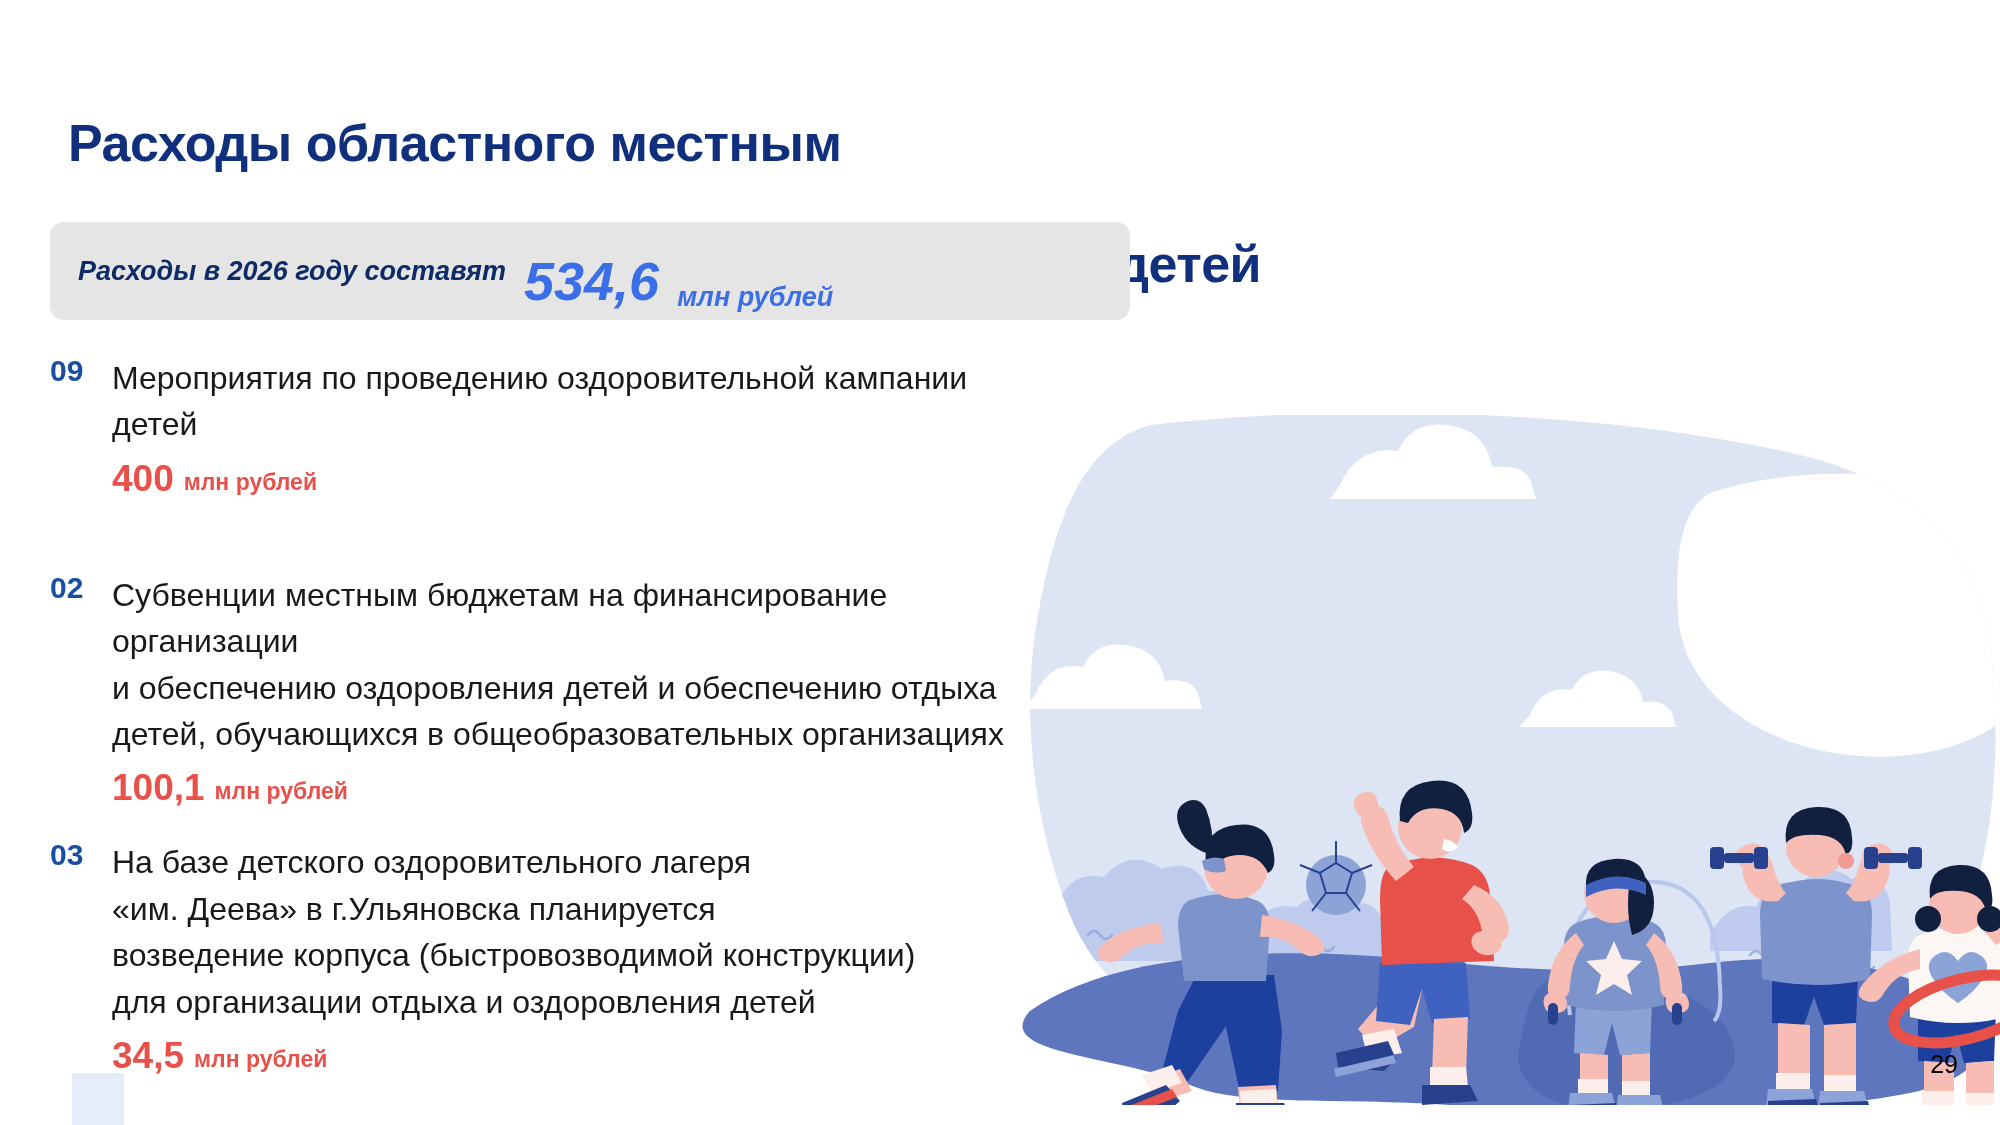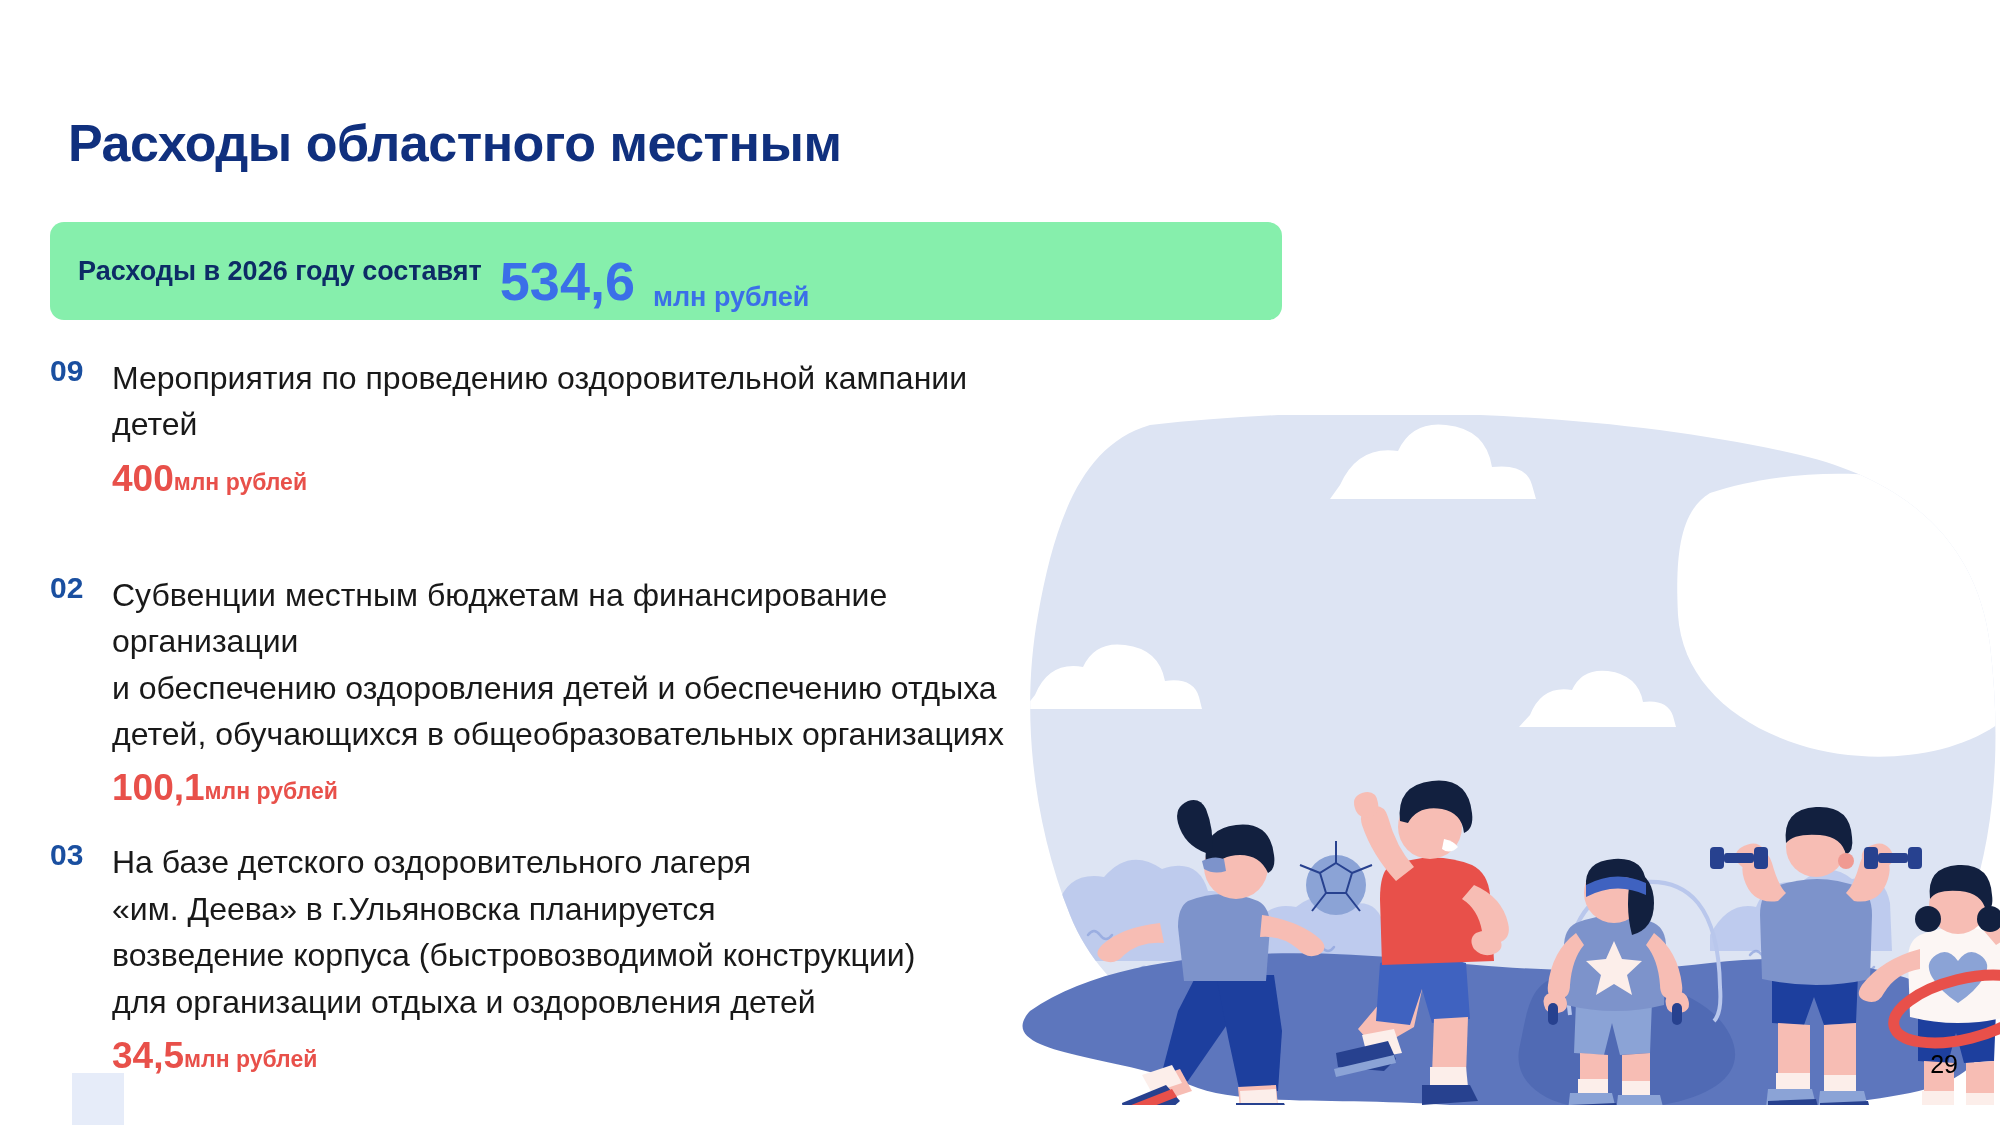--- a/index.html
+++ b/index.html
@@ -11,41 +11,41 @@
   
   .title {
     position:absolute; left:68px; top:52px; width:1420px;
     font-size:52px; font-weight:bold; line-height:1.17;
     color:#10307e; letter-spacing:-0.5px; white-space:pre-line;
   }
   .title-line { display:block; }
 
   
   .summary-box {
-    position:absolute; left:50px; top:222px; width:1232px; height:98px;
-    background:#86efac; border-radius:14px;
-    display:flex; align-items:center; padding-left:28px; gap:18px;
+    position:absolute; left:50px; top:222px; width:1080px; height:98px;
+    background:#e5e5e5; border-radius:14px;
+    display:flex; align-items:center; padding-left:28px; gap:18px;font-style:italic;
   }
   .summary-label { font-size:27px; font-weight:bold; color:#0d2b66; white-space:nowrap; }
   .summary-value { font-size:54px; font-weight:bold; color:#3b6fe8; line-height:1; white-space:nowrap;margin-top:20px; }
   .summary-unit  { font-size:27px; font-weight:bold; color:#3b6fe8; white-space:nowrap; align-self:flex-end; padding-bottom:7px; }
 
   
   .items { position:absolute; left:50px; top:352px; width:1010px; }
   .item { position:relative; margin-bottom:8px; }
   .item-head { display:flex; align-items:flex-start; gap:16px; }
   .item-num {
     font-size:30px; font-weight:bold; color:#1a4fa0;
     line-height:1.25; width:46px; flex:0 0 46px;
   }
   .item-text {
     font-size:32px; color:#191919; line-height:1.45;
     white-space:pre-line; padding-top:3px;
   }
-  .item-amount { margin-left:62px; margin-top:12px; display:flex; align-items:flex-end; }
+  .item-amount { margin-left:62px; margin-top:12px; display:flex; align-items:flex-end; gap:10px; }
   .item-amount-value { font-size:37px; font-weight:bold; color:#e8504a; line-height:1; }
   .item-amount-unit  { font-size:23px; font-weight:bold; color:#e8504a; line-height:1; padding-bottom:3px; }
 
   #item-0 { margin-bottom:72px; }
   #item-1 { margin-bottom:30px; }
 
   
   .illustration { position:absolute; left:1010px; top:415px; width:1000px; height:690px; }
   .illustration svg { display:block; width:100%; height:100%; }
 

